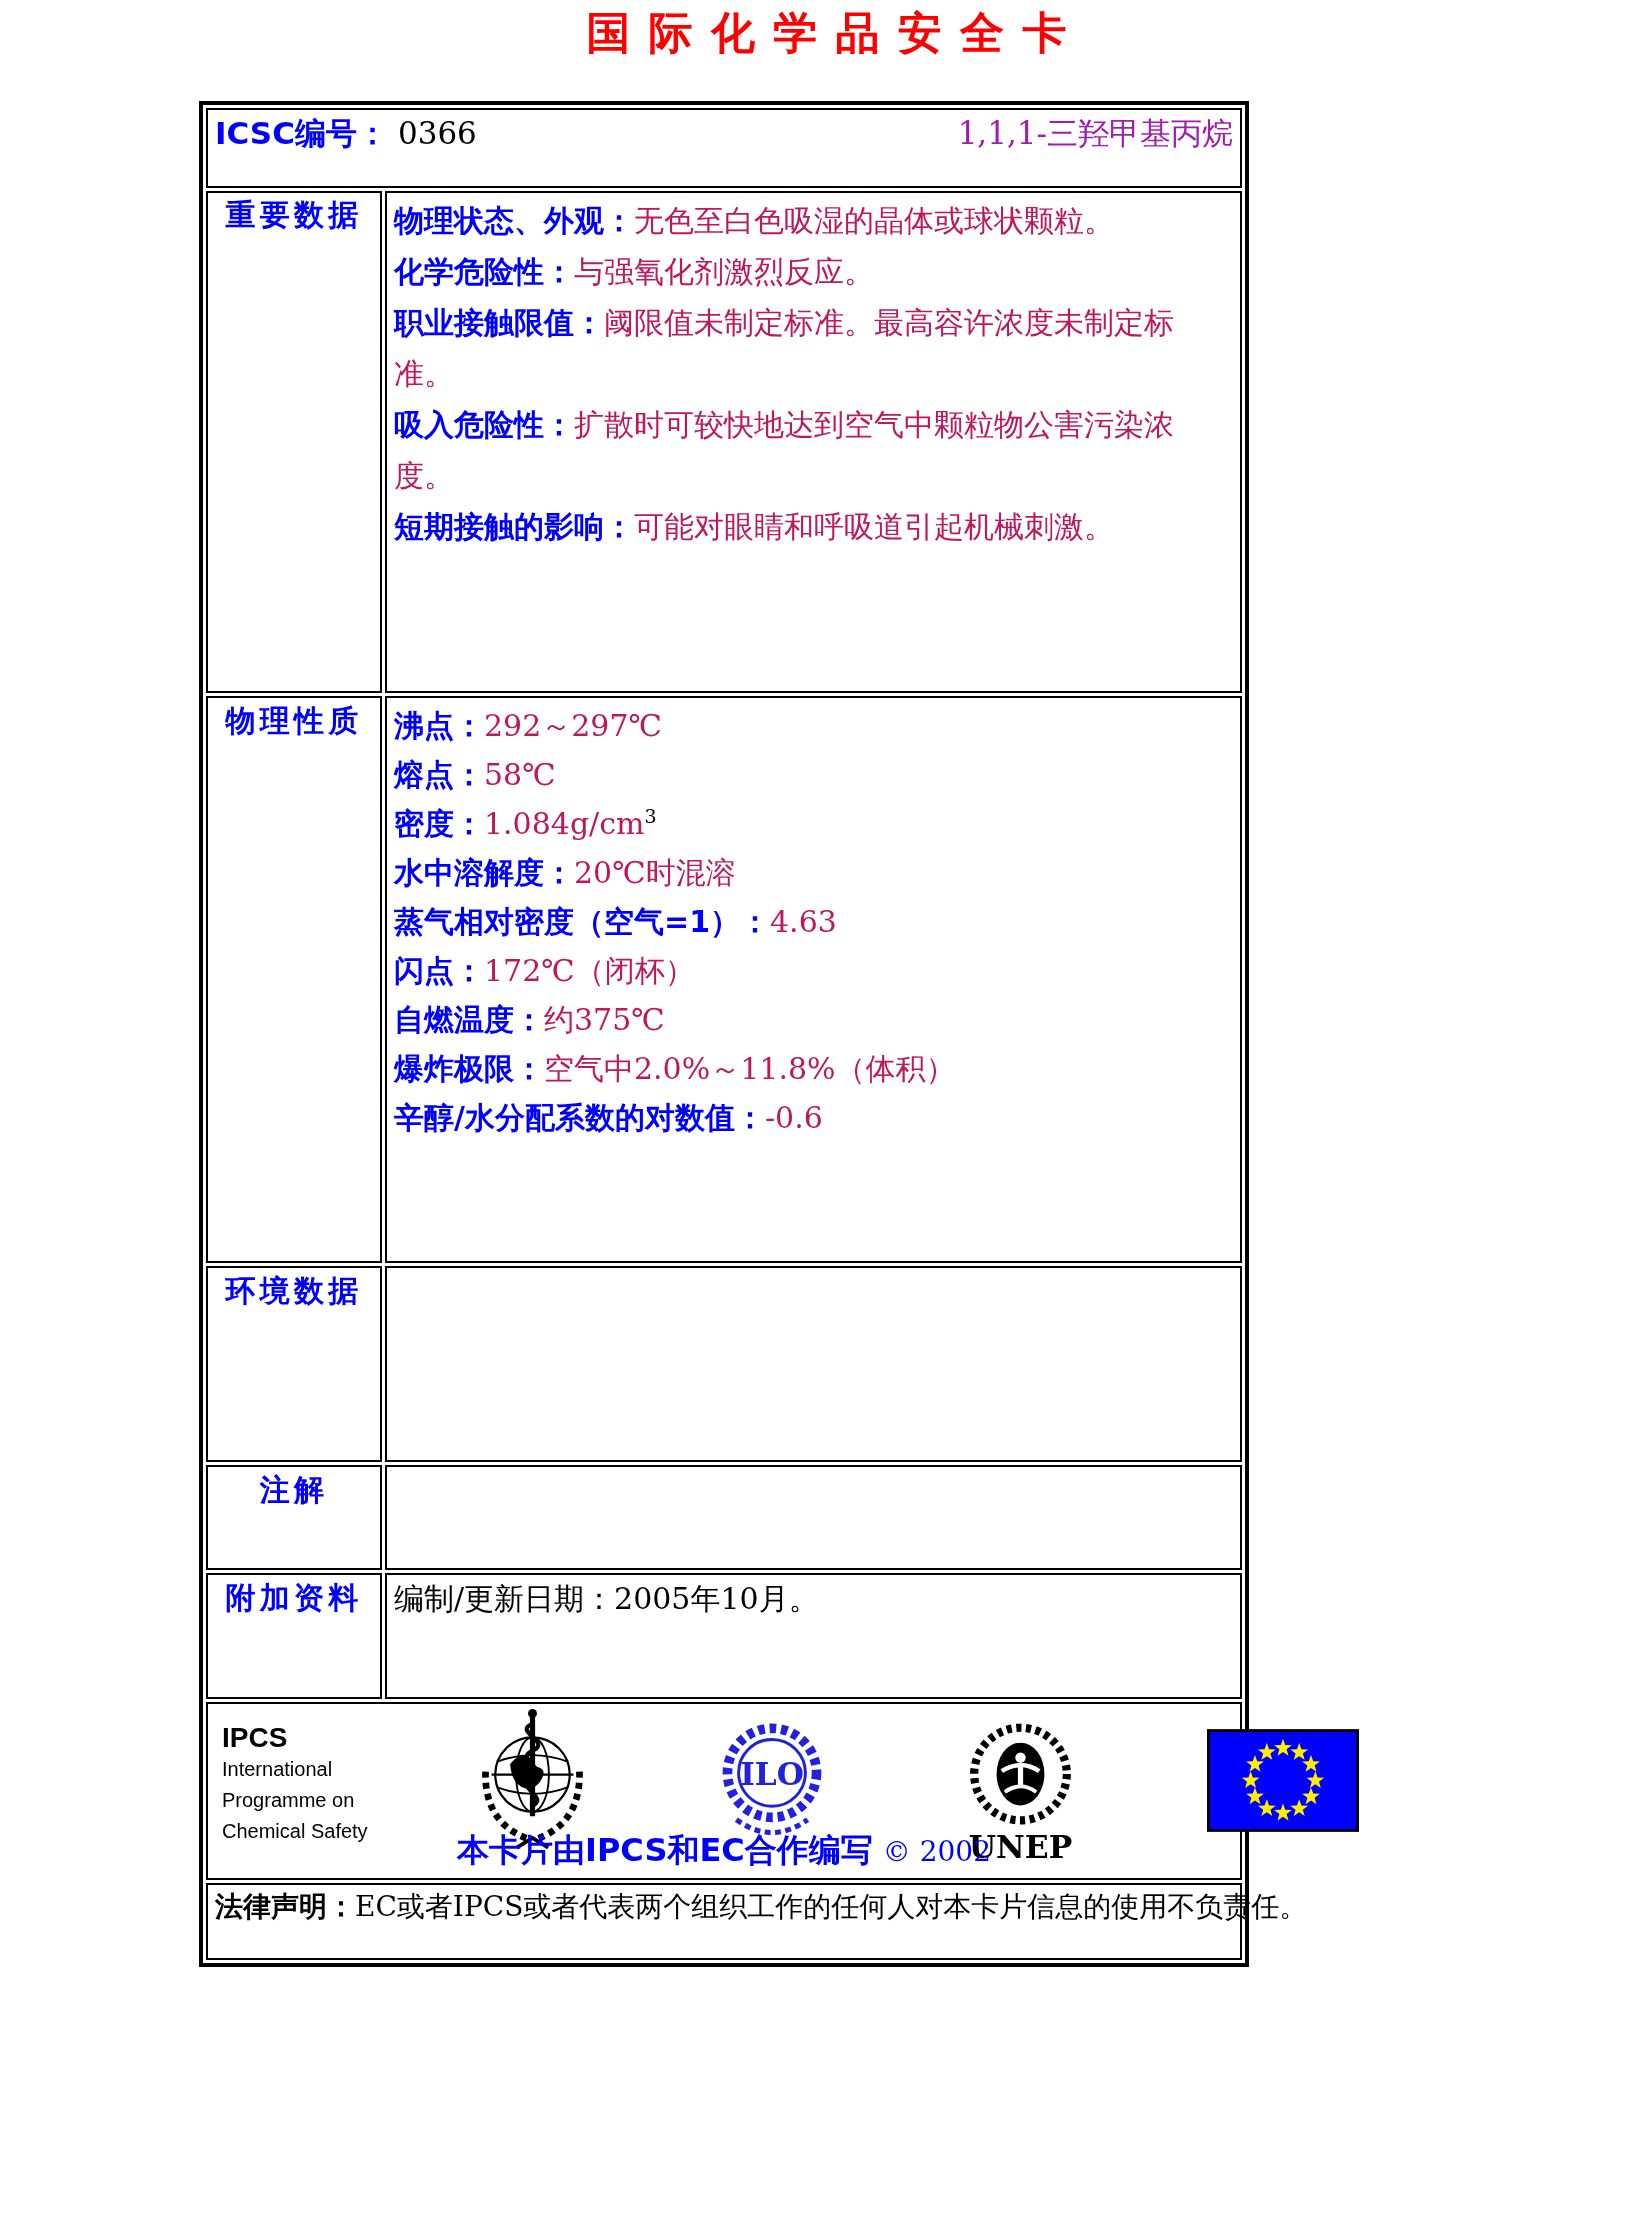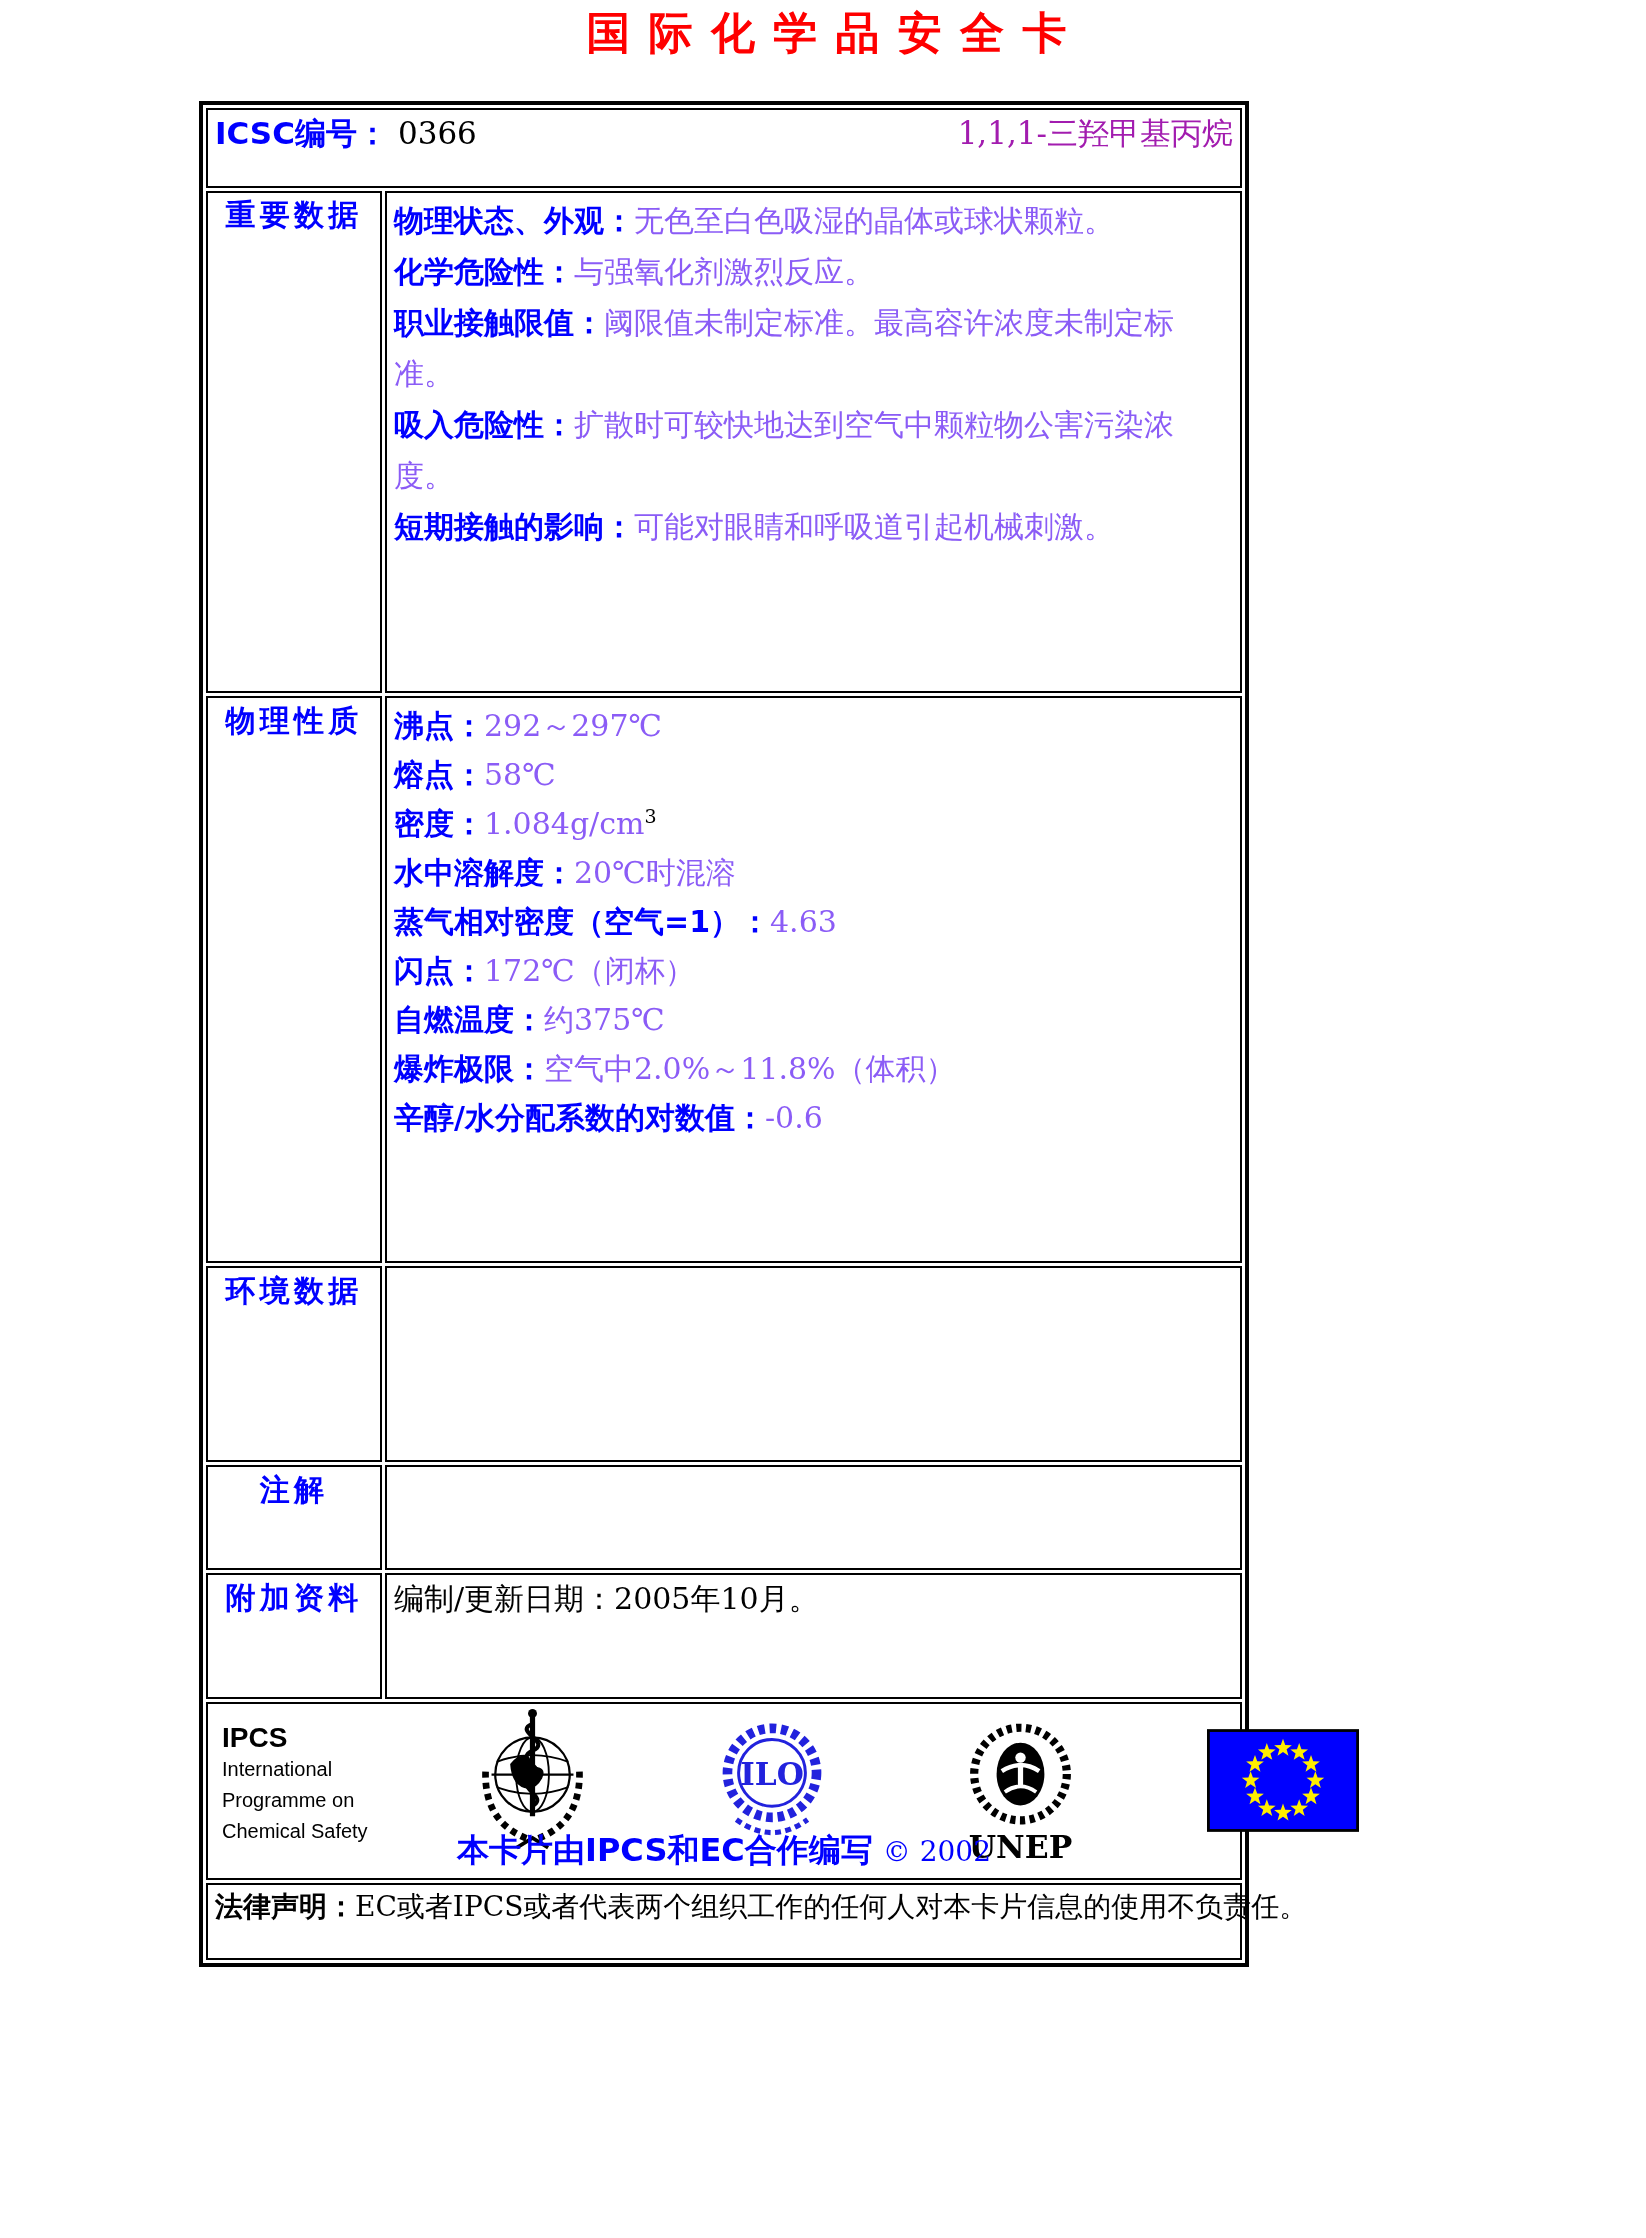--- a/index.html
+++ b/index.html
@@ -57,21 +57,21 @@
   }
   td.content{vertical-align:top;}
 
   .kv{line-height:51px;}
   .phys .kv{line-height:49px;}
   .kv .k{
     color:#0000FF;
     font-family:"DejaVu Sans", sans-serif;
     font-weight:bold;
   }
-  .kv .v{color:#8b5cf6;}
+  .kv .v{color:#be185d;}
   .kv sup{font-size:19px;line-height:0;}
 
   .plain-line{line-height:42px;color:#000;}
 
   td.h-important{height:493px;}
   td.h-physical{height:557px;}
   td.h-environment{height:187px;}
   td.h-notes{height:95px;}
   td.h-additional{height:116px;}
 

